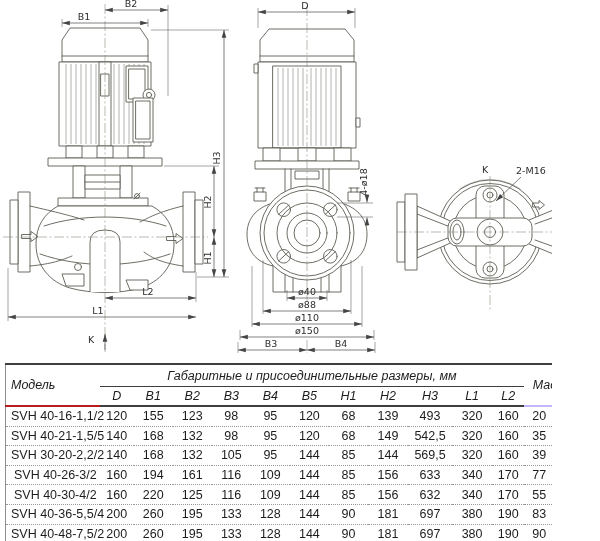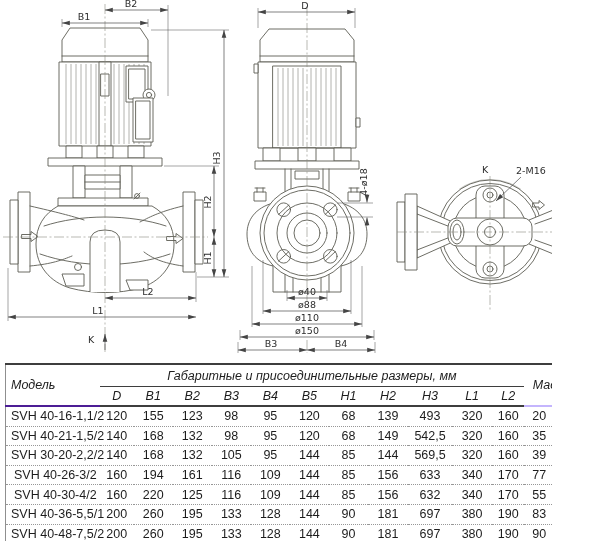--- a/index.html
+++ b/index.html
@@ -12,21 +12,21 @@
   .cl{stroke:#8a8a82;stroke-width:.6;fill:none;stroke-dasharray:10 2.5 2 2.5}
   .dim{stroke:#4a4a4a;stroke-width:.7;fill:none}
   .ext{stroke:#4a4a4a;stroke-width:.5;fill:none}
   .dimtxt{font:9.5px "DejaVu Sans",sans-serif;fill:#2d2d2d}
   table.dims{position:absolute;left:5px;top:363px;width:586px;border-collapse:collapse;
     table-layout:fixed;border-top:2px solid #3e3e3e;border-left:1px solid #8f8f8f;
     border-right:1px solid #8f8f8f;color:#1d1d1d}
   .dims th{font-style:italic;font-weight:normal;font-size:12.5px;padding:0}
   th.span-h{height:21px;border-bottom:1px solid #3e3e3e}
   th.col-h{height:18px;text-align:center;border-bottom:2px solid #3e3e3e}
-  th.model-h{text-align:left;padding-left:5px;border-bottom:2px solid #4c1d95;vertical-align:middle}
+  th.model-h{text-align:left;padding-left:5px;border-bottom:2px solid #b91c1c;vertical-align:middle}
   th.mass-h{text-align:center;padding-left:7px;border-bottom:2px solid #c4b5fd;vertical-align:middle}
   .dims td{font-size:12.5px;text-align:center;height:18.6px;border-bottom:1px dotted #979797;
     padding:0;white-space:nowrap}
   .dims td.model{text-align:center;padding-left:5px}
   .dims td.mass{text-align:left;padding-left:8px}
 </style>
 </head>
 <body>
 
 <div class="page">
@@ -286,21 +286,21 @@
           <td>95</td>
           <td>120</td>
           <td>68</td>
           <td>139</td>
           <td>493</td>
           <td>320</td>
           <td>160</td>
           <td class="mass">20</td>
         </tr>
         <tr>
-          <td class="model">SVH 40-21-1,5/2</td>
+          <td class="model">SVH 40-21-1,5/5</td>
           <td>140</td>
           <td>168</td>
           <td>132</td>
           <td>98</td>
           <td>95</td>
           <td>120</td>
           <td>68</td>
           <td>149</td>
           <td>542,5</td>
           <td>320</td>
@@ -346,21 +346,21 @@
           <td>109</td>
           <td>144</td>
           <td>85</td>
           <td>156</td>
           <td>632</td>
           <td>340</td>
           <td>170</td>
           <td class="mass">55</td>
         </tr>
         <tr>
-          <td class="model">SVH 40-36-5,5/1</td>
+          <td class="model">SVH 40-36-5,5/4</td>
           <td>200</td>
           <td>260</td>
           <td>195</td>
           <td>133</td>
           <td>128</td>
           <td>144</td>
           <td>90</td>
           <td>181</td>
           <td>697</td>
           <td>380</td>

